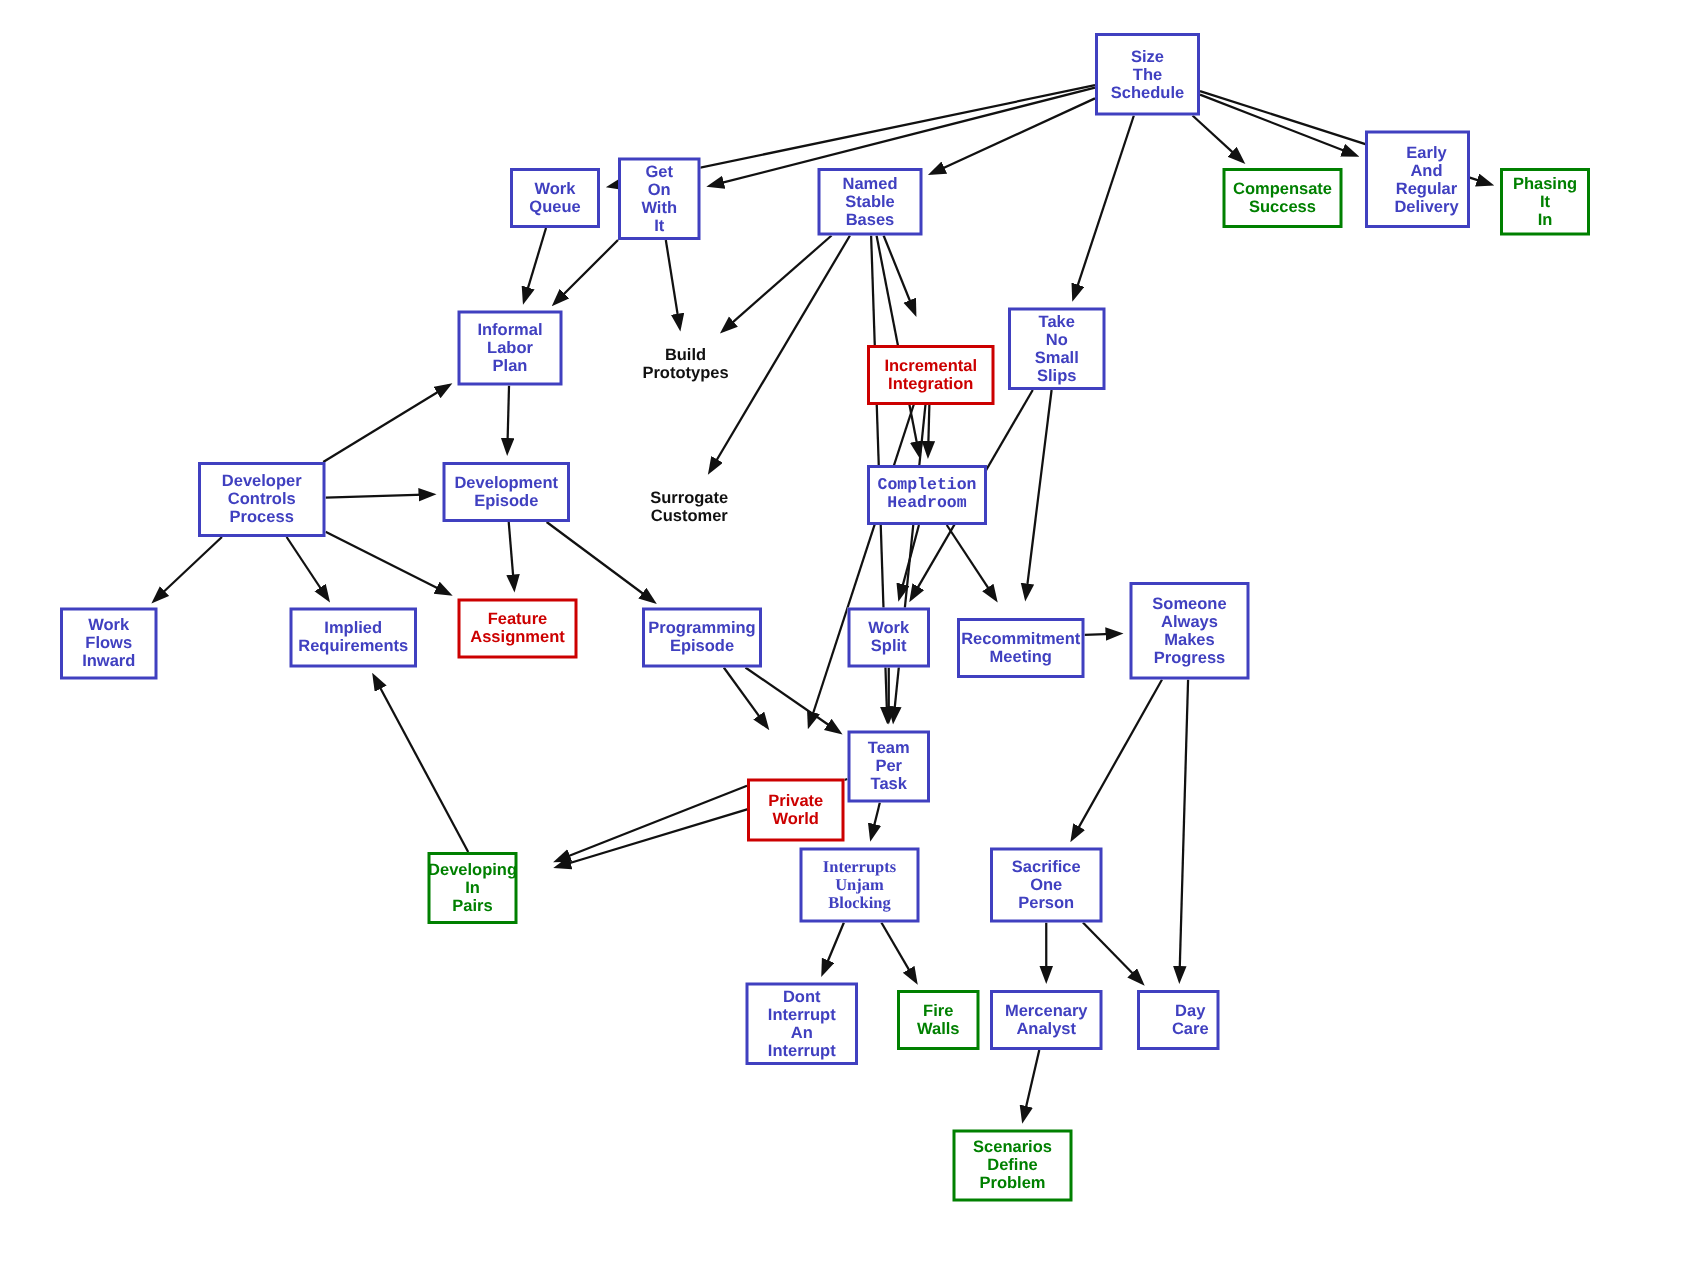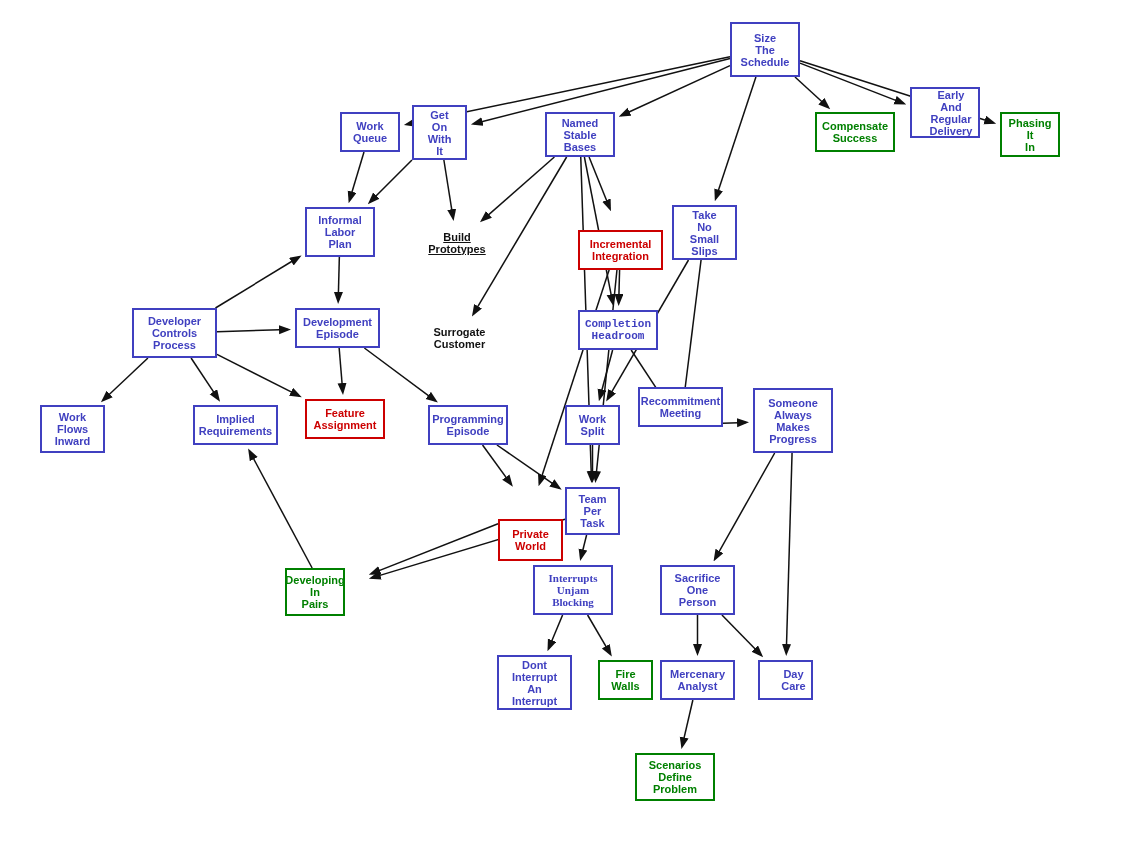--- a/index.html
+++ b/index.html
@@ -69,31 +69,31 @@
 Queue</div>
     <div style="position: absolute; left: 412px; top: 105px; width: 55px; height: 55px; border: 2px solid rgb(64, 64, 192); color: rgb(64, 64, 192); background: rgb(255, 255, 255); display: flex; align-items: center; justify-content: center; text-align: center; font-size: 11px; font-weight: bold; font-family: Arial, sans-serif; white-space: pre-line;">Get
 On
 With
 It</div>
     <div style="position: absolute; left: 545px; top: 112px; width: 70px; height: 45px; border: 2px solid rgb(64, 64, 192); color: rgb(64, 64, 192); background: rgb(255, 255, 255); display: flex; align-items: center; justify-content: center; text-align: center; font-size: 11px; font-weight: bold; font-family: Arial, sans-serif; white-space: pre-line;">Named
 Stable
 Bases</div>
     <div style="position: absolute; left: 815px; top: 112px; width: 80px; height: 40px; border: 2px solid rgb(0, 128, 0); color: rgb(0, 128, 0); background: rgb(255, 255, 255); display: flex; align-items: center; justify-content: center; text-align: center; font-size: 11px; font-weight: bold; font-family: Arial, sans-serif; white-space: pre-line;">Compensate
 Success</div>
-    <div style="position: absolute; left: 910px; top: 87px; width: 70px; height: 51px; border: 2px solid rgb(64, 64, 192); color: rgb(64, 64, 192); background: rgb(255, 255, 255); display: flex; align-items: center; justify-content: center; text-align: center; font-size: 11px; font-weight: bold; font-family: Arial, sans-serif; white-space: pre-line; padding-left: 12px;">Early
+    <div style="position: absolute; left: 910px; top: 87px; width: 70px; height: 65px; border: 2px solid rgb(64, 64, 192); color: rgb(64, 64, 192); background: rgb(255, 255, 255); display: flex; align-items: center; justify-content: center; text-align: center; font-size: 11px; font-weight: bold; font-family: Arial, sans-serif; white-space: pre-line; padding-left: 12px;">Early
 And
 Regular
 Delivery</div>
     <div style="position: absolute; left: 1000px; top: 112px; width: 60px; height: 45px; border: 2px solid rgb(0, 128, 0); color: rgb(0, 128, 0); background: rgb(255, 255, 255); display: flex; align-items: center; justify-content: center; text-align: center; font-size: 11px; font-weight: bold; font-family: Arial, sans-serif; white-space: pre-line;">Phasing
 It
 In</div>
     <div style="position: absolute; left: 305px; top: 207px; width: 70px; height: 50px; border: 2px solid rgb(64, 64, 192); color: rgb(64, 64, 192); background: rgb(255, 255, 255); display: flex; align-items: center; justify-content: center; text-align: center; font-size: 11px; font-weight: bold; font-family: Arial, sans-serif; white-space: pre-line;">Informal
 Labor
 Plan</div>
-    <div style="position: absolute; left: 422px; top: 225px; width: 70px; height: 35px; display: flex; align-items: center; justify-content: center; text-align: center; font-size: 11px; font-weight: bold; color: rgb(17, 17, 17); font-family: Arial, sans-serif; white-space: pre-line; text-decoration: underline;">Build
+    <div style="position: absolute; left: 422px; top: 225px; width: 70px; height: 35px; display: flex; align-items: center; justify-content: center; text-align: center; font-size: 11px; font-weight: bold; color: rgb(17, 17, 17); font-family: Arial, sans-serif; white-space: pre-line;">Build
 Prototypes</div>
     <div style="position: absolute; left: 578px; top: 215px; width: 85px; height: 40px; border: 2px solid rgb(204, 0, 0); color: rgb(204, 0, 0); background: rgb(255, 255, 255); display: flex; align-items: center; justify-content: center; text-align: center; font-size: 11px; font-weight: bold; font-family: Arial, sans-serif; white-space: pre-line; margin-top: 15px;">Incremental
 Integration</div>
     <div style="position: absolute; left: 672px; top: 205px; width: 65px; height: 55px; border: 2px solid rgb(64, 64, 192); color: rgb(64, 64, 192); background: rgb(255, 255, 255); display: flex; align-items: center; justify-content: center; text-align: center; font-size: 11px; font-weight: bold; font-family: Arial, sans-serif; white-space: pre-line;">Take
 No
 Small
 Slips</div>
     <div style="position: absolute; left: 132px; top: 308px; width: 85px; height: 50px; border: 2px solid rgb(64, 64, 192); color: rgb(64, 64, 192); background: rgb(255, 255, 255); display: flex; align-items: center; justify-content: center; text-align: center; font-size: 11px; font-weight: bold; font-family: Arial, sans-serif; white-space: pre-line;">Developer
 Controls
 Process</div>
@@ -107,21 +107,21 @@
 Flows
 Inward</div>
     <div style="position: absolute; left: 193px; top: 405px; width: 85px; height: 40px; border: 2px solid rgb(64, 64, 192); color: rgb(64, 64, 192); background: rgb(255, 255, 255); display: flex; align-items: center; justify-content: center; text-align: center; font-size: 11px; font-weight: bold; font-family: Arial, sans-serif; white-space: pre-line;">Implied
 Requirements</div>
     <div style="position: absolute; left: 305px; top: 399px; width: 80px; height: 40px; border: 2px solid rgb(204, 0, 0); color: rgb(204, 0, 0); background: rgb(255, 255, 255); display: flex; align-items: center; justify-content: center; text-align: center; font-size: 11px; font-weight: bold; font-family: Arial, sans-serif; white-space: pre-line;">Feature
 Assignment</div>
     <div style="position: absolute; left: 428px; top: 405px; width: 80px; height: 40px; border: 2px solid rgb(64, 64, 192); color: rgb(64, 64, 192); background: rgb(255, 255, 255); display: flex; align-items: center; justify-content: center; text-align: center; font-size: 11px; font-weight: bold; font-family: Arial, sans-serif; white-space: pre-line;">Programming
 Episode</div>
     <div style="position: absolute; left: 565px; top: 405px; width: 55px; height: 40px; border: 2px solid rgb(64, 64, 192); color: rgb(64, 64, 192); background: rgb(255, 255, 255); display: flex; align-items: center; justify-content: center; text-align: center; font-size: 11px; font-weight: bold; font-family: Arial, sans-serif; white-space: pre-line;">Work
 Split</div>
-    <div style="position: absolute; left: 638px; top: 387px; width: 85px; height: 40px; border: 2px solid rgb(64, 64, 192); color: rgb(64, 64, 192); background: rgb(255, 255, 255); display: flex; align-items: center; justify-content: center; text-align: center; font-size: 11px; font-weight: bold; font-family: Arial, sans-serif; white-space: pre-line;">Recommitment
+    <div style="position: absolute; left: 638px; top: 412px; width: 85px; height: 40px; border: 2px solid rgb(64, 64, 192); color: rgb(64, 64, 192); background: rgb(255, 255, 255); display: flex; align-items: center; justify-content: center; text-align: center; font-size: 11px; font-weight: bold; font-family: Arial, sans-serif; white-space: pre-line;">Recommitment
 Meeting</div>
     <div style="position: absolute; left: 753px; top: 388px; width: 80px; height: 65px; border: 2px solid rgb(64, 64, 192); color: rgb(64, 64, 192); background: rgb(255, 255, 255); display: flex; align-items: center; justify-content: center; text-align: center; font-size: 11px; font-weight: bold; font-family: Arial, sans-serif; white-space: pre-line;">Someone
 Always
 Makes
 Progress</div>
     <div style="position: absolute; left: 498px; top: 490px; width: 65px; height: 42px; border: 2px solid rgb(204, 0, 0); color: rgb(204, 0, 0); background: rgb(255, 255, 255); display: flex; align-items: center; justify-content: center; text-align: center; font-size: 11px; font-weight: bold; font-family: Arial, sans-serif; white-space: pre-line; margin-top: 29px;">Private
 World</div>
     <div style="position: absolute; left: 565px; top: 487px; width: 55px; height: 48px; border: 2px solid rgb(64, 64, 192); color: rgb(64, 64, 192); background: rgb(255, 255, 255); display: flex; align-items: center; justify-content: center; text-align: center; font-size: 11px; font-weight: bold; font-family: Arial, sans-serif; white-space: pre-line;">Team
 Per
 Task</div>

